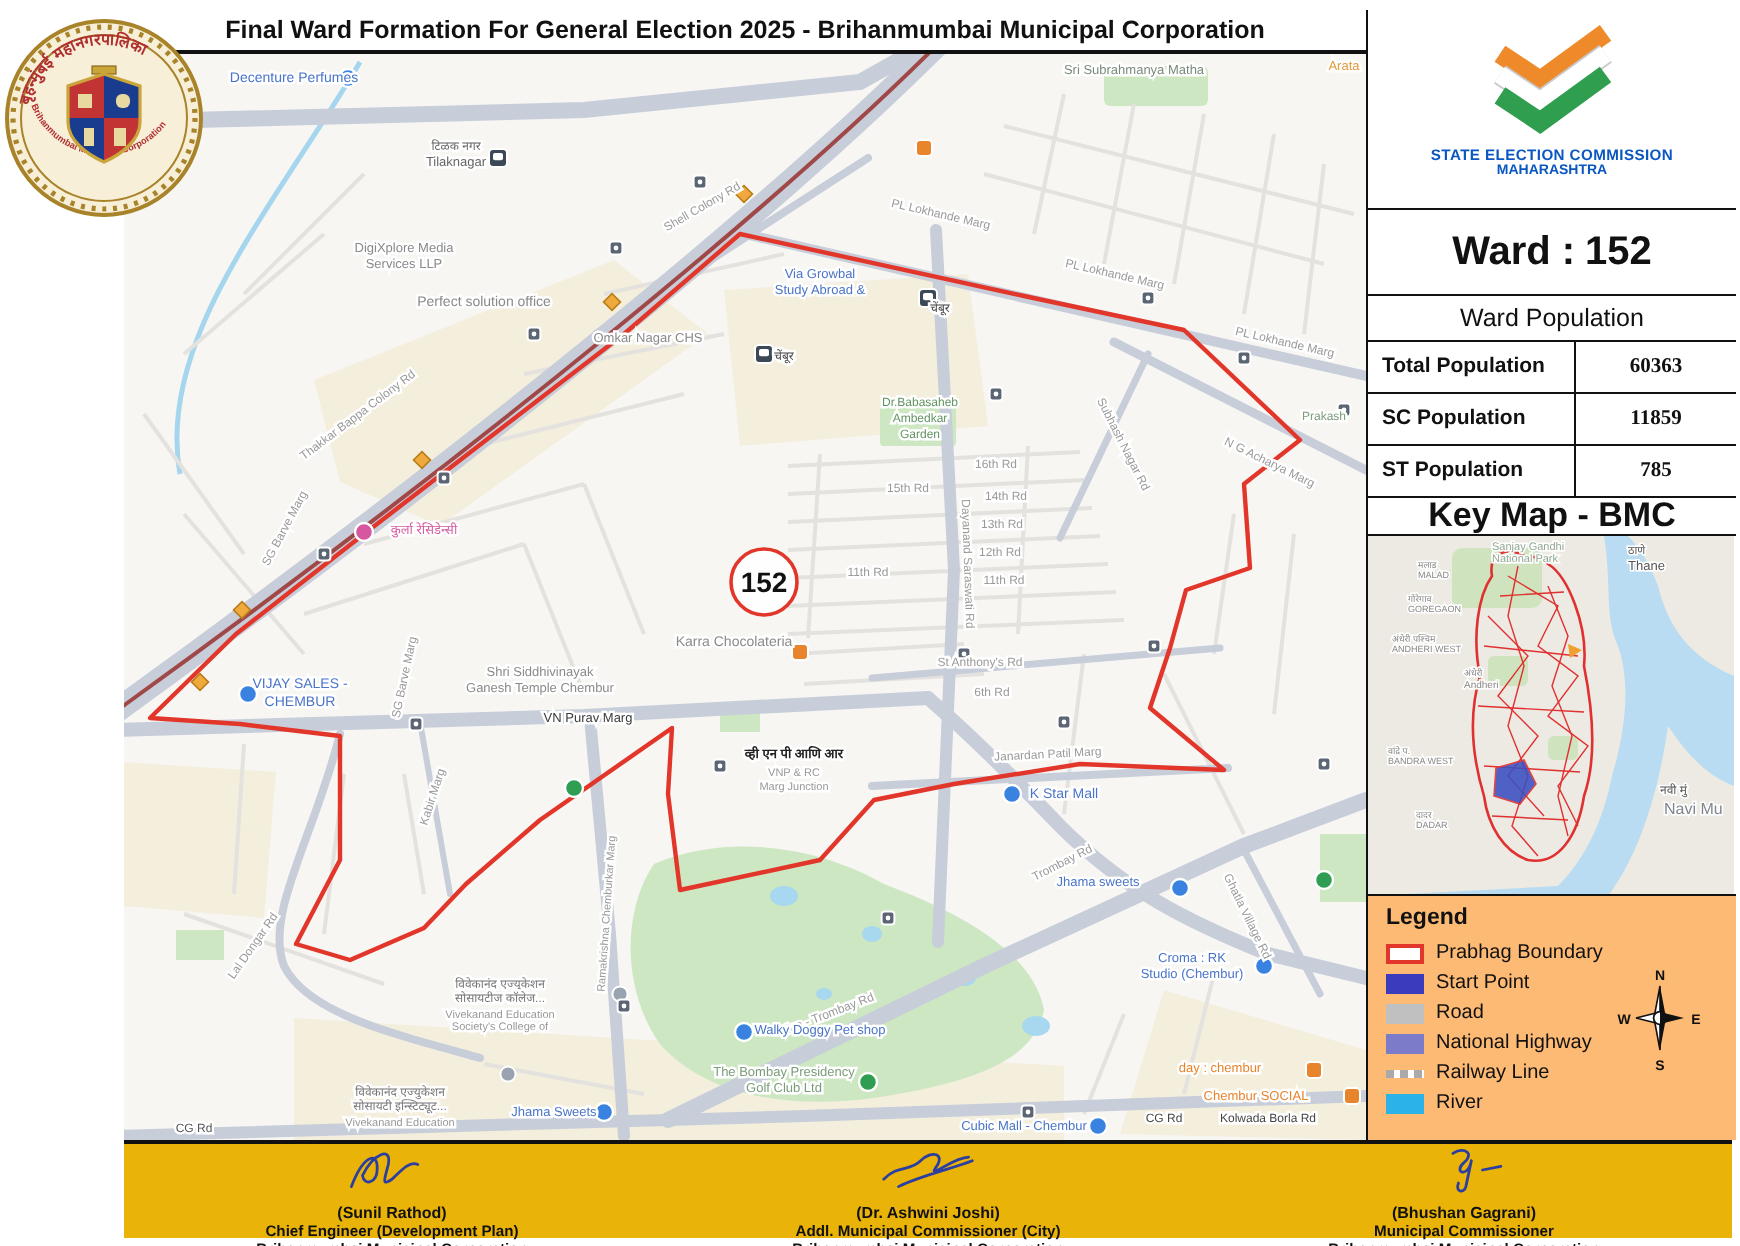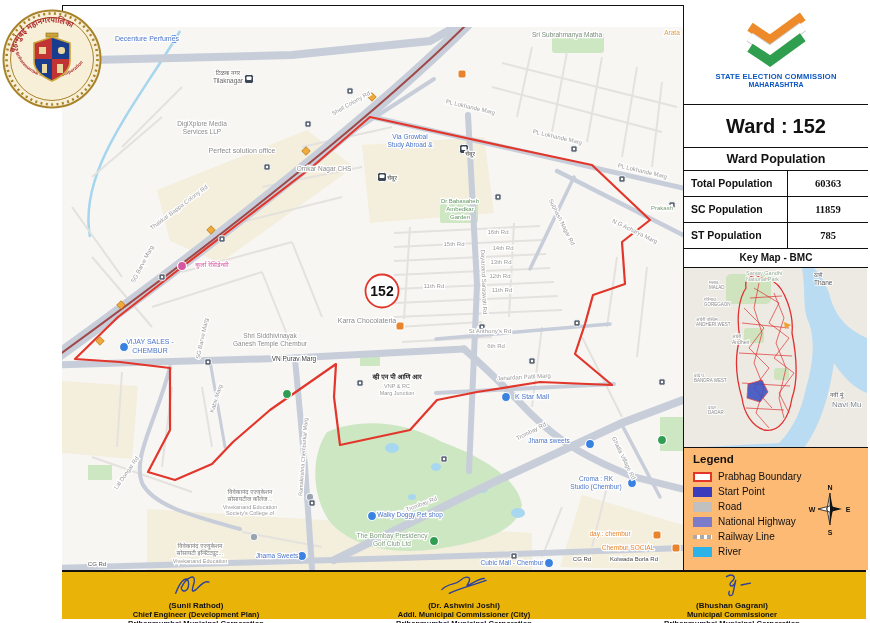--- a/index.html
+++ b/index.html
@@ -10,27 +10,27 @@
              background:#fff;z-index:6;text-align:center;font-weight:bold;font-size:12.5px;line-height:20px;}
   .bmc-logo{position:absolute;left:2px;top:9px;width:100px;height:100px;z-index:8;}
   .map-wrap{position:absolute;left:62px;top:27px;width:621px;height:543px;z-index:2;overflow:hidden;background:#f7f6f3;}
   .map-wrap svg{display:block;}
   .right-panel{position:absolute;left:683px;top:5px;width:185px;height:565px;z-index:5;background:#fdba74;border-left:1.6px solid #111;box-sizing:border-box;}
   .box{box-sizing:border-box;border-bottom:1.6px solid #111;background:#fff;}
   .sec-box{height:100px;text-align:center;padding-top:4px;}
   .sec-line1{font-size:7.6px;font-weight:bold;color:#0b57c2;letter-spacing:.2px;margin-top:1px;}
   .sec-line2{font-size:7px;font-weight:bold;color:#0b57c2;}
   .ward-box{height:43px;display:flex;align-items:center;justify-content:center;gap:5px;font-size:20px;font-weight:bold;}
-  .pop-title{height:23px;font-size:12.5px;font-weight:bold;text-align:center;line-height:22px;}
+  .pop-title{height:23px;font-size:12.5px;font-weight:normal;text-align:center;line-height:22px;}
   .pop-table{height:78px;padding:0;}
   .pop-row{display:flex;height:26px;border-bottom:1.2px solid #111;box-sizing:border-box;font-weight:bold;font-size:10.5px;}
   .pop-row:last-child{border-bottom:none;}
   .pop-label{width:104px;border-right:1.2px solid #111;box-sizing:border-box;padding-left:7px;line-height:25px;}
   .pop-value{flex:1;text-align:center;line-height:25px;font-family:Liberation Serif, serif;}
-  .key-title{height:19px;font-size:10px;font-weight:bold;text-align:center;line-height:18px;}
+  .key-title{height:19px;font-size:17px;font-weight:bold;text-align:center;line-height:18px;}
   .keymap-box{height:180px;padding:0;overflow:hidden;}
   .legend-box{height:122px;border-bottom:none;position:relative;padding:5px 0 0 9px;}
   .legend-title{font-size:11.5px;font-weight:bold;margin-bottom:4px;}
   .legend-item{display:flex;align-items:center;gap:6px;height:15px;}
   .sw{width:19px;height:10px;display:inline-block;box-sizing:border-box;flex:0 0 auto;}
   .sw-boundary{background:#fff;border:2px solid #e2362b;}
   .sw-rail{height:4px;margin:3px 0;background:repeating-linear-gradient(90deg,#aaa 0 4px,#fff 4px 7px);}
   .legend-label{font-size:10px;font-weight:normal;}
   .compass{position:absolute;right:16px;top:34px;}
   .footer{position:absolute;left:62px;top:570px;width:804px;height:49px;z-index:6;border-top:2px solid #111;box-sizing:border-box;
@@ -39,20 +39,21 @@
   .sig-name{font-size:8px;font-weight:bold;line-height:9px;}
   .sig-role{font-size:7.6px;font-weight:bold;line-height:9px;}
   .sig-org{font-size:7.6px;font-weight:bold;line-height:9px;}
 </style>
 </head>
 <body>
 
 <div class="page">
   <div class="doc-border"></div>
 
+  <div class="title-bar">Final Ward Formation For General Election 2025 - Brihanmumbai Municipal Corporation</div>
 
   <svg class="bmc-logo" viewBox="0 0 100 100">
     <circle cx="50" cy="50" r="48.5" fill="#f8efd8" stroke="#a8832a" stroke-width="2"></circle>
     <circle cx="50" cy="50" r="45.5" fill="none" stroke="#a8832a" stroke-width="2.6" stroke-dasharray="2 3.4"></circle>
     <circle cx="50" cy="50" r="41.5" fill="none" stroke="#a8832a" stroke-width="1"></circle>
     <defs>
       <path id="arcT" d="M13,60 A38,38 0 1 1 87,60"></path>
       <path id="arcB" d="M13,42 A39,39 0 0 0 87,42"></path>
     </defs>
     <text font-size="8" font-weight="bold" fill="#b03030">

